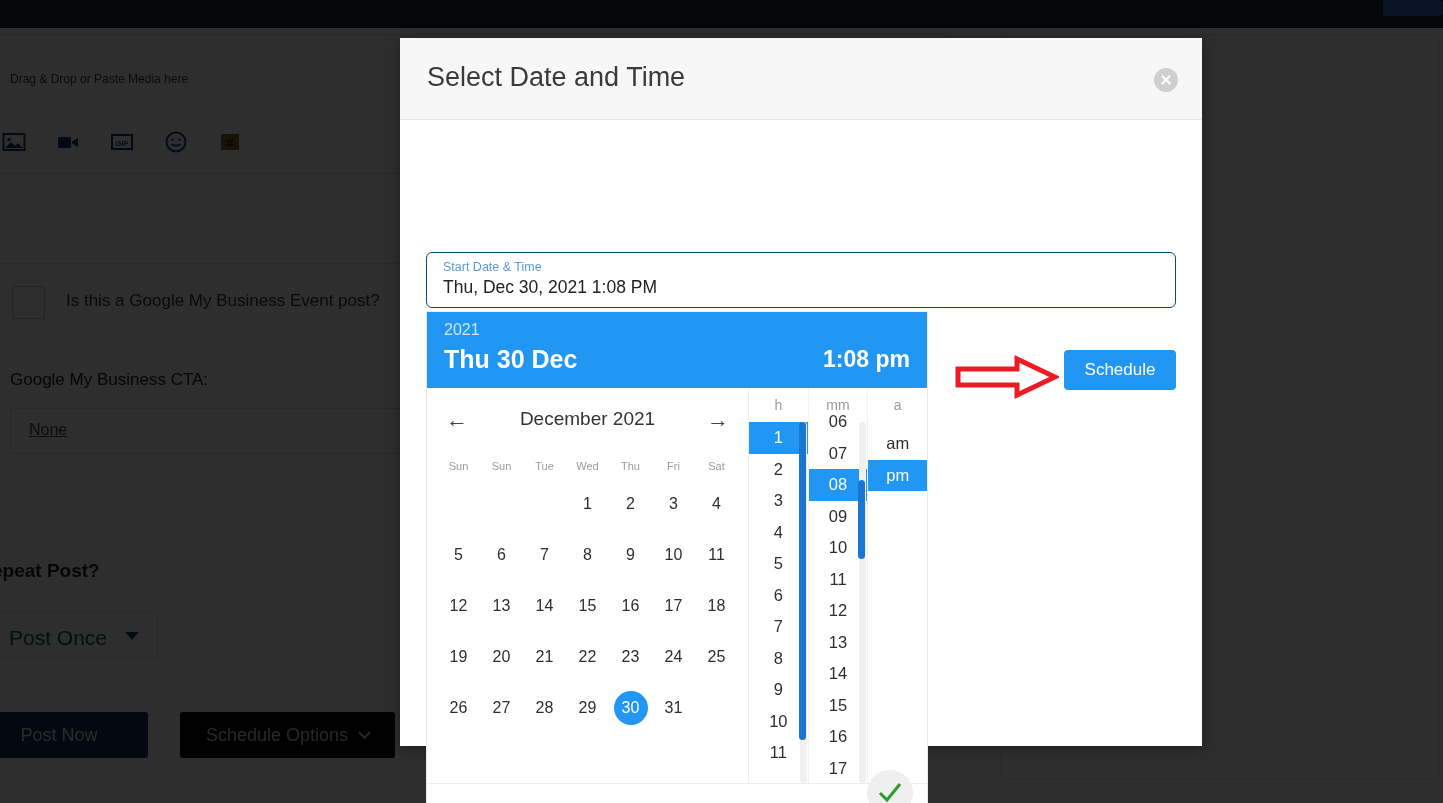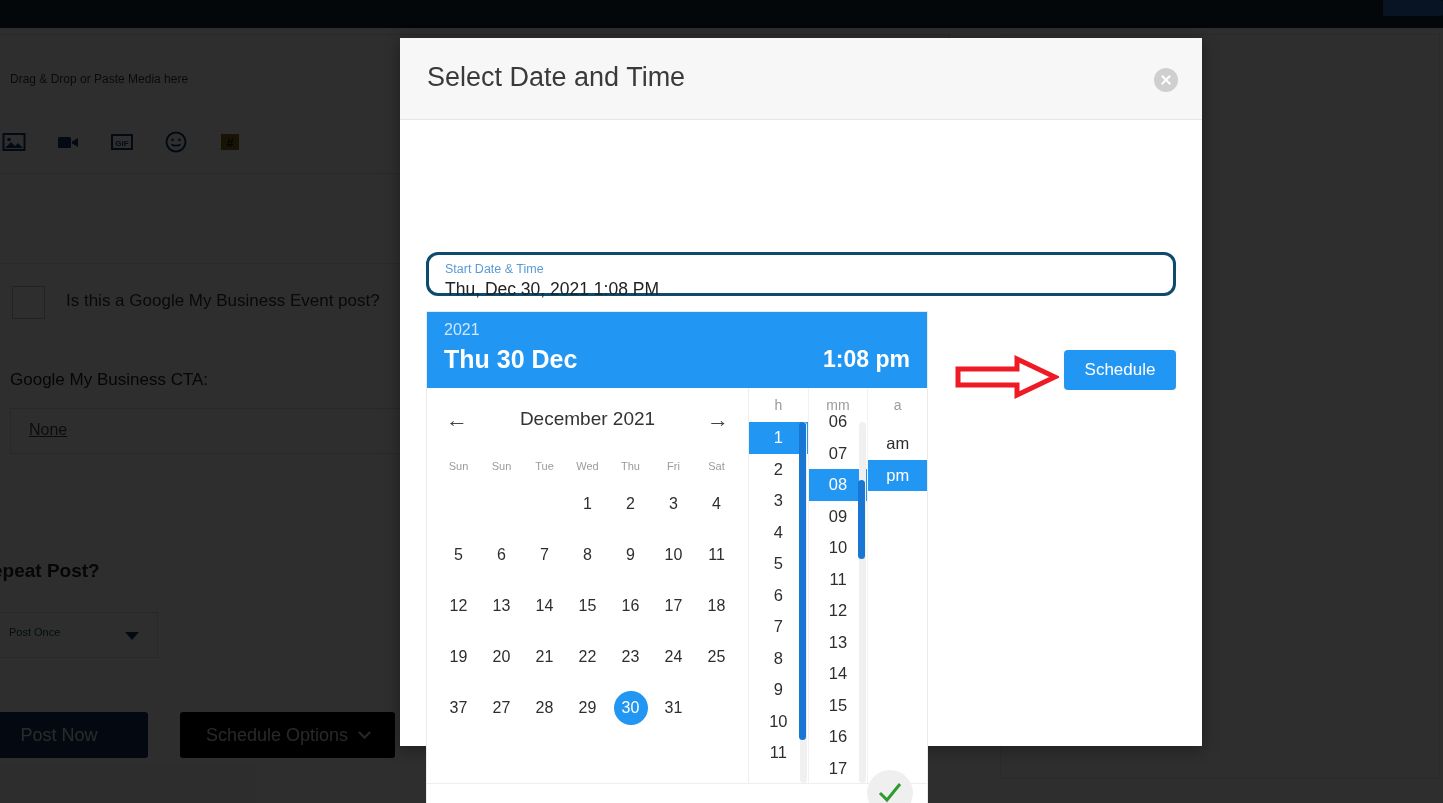--- a/index.html
+++ b/index.html
@@ -66,21 +66,21 @@
   }
   .bg-repeat-title {
     position: absolute; left: -8px; top: 560px;
     font-size: 19px; font-weight: bold; color: #222;
   }
   .bg-repeat-select {
     position: absolute; left: -10px; top: 612px; width: 168px; height: 46px;
     border: 1px solid #dadada; background: #fff;
   }
   .bg-repeat-select .v {
-    position: absolute; left: 18px; top: 13px; font-size: 11px; color: #14532d;
+    position: absolute; left: 18px; top: 13px; font-size: 21px; color: #14532d;
   }
   .bg-caret {
     position: absolute; right: 18px; top: 19px;
     width: 0; height: 0; border-left: 7px solid transparent;
     border-right: 7px solid transparent; border-top: 8px solid #1b3a6b;
   }
   .bg-postnow {
     position: absolute; left: -30px; top: 712px; width: 178px; height: 46px;
     background: #17305c; border-radius: 3px;
     color: #dfe6f0; font-size: 18px;
@@ -138,22 +138,22 @@
     content: ""; position: absolute; left: 6px; top: 11px;
     width: 12px; height: 2.4px; background: #fff;
   }
   .close-btn::before { transform: rotate(45deg); }
   .close-btn::after  { transform: rotate(-45deg); }
 
   .modal-body { position: relative; height: 626px; background: #fff; }
 
   
   .date-field {
-    position: absolute; left: 26px; top: 132px; width: 750px; height: 44px;
-    border: 3px solid #0c4a6e; border-radius: 12px; background: #fff;
+    position: absolute; left: 26px; top: 132px; width: 750px; height: 56px;
+    border: 1px solid #0c4a6e; border-radius: 6px; background: #fff;
   }
   .date-field .flabel {
     position: absolute; left: 16px; top: 7px;
     font-size: 12.5px; color: #5b9bd5;
   }
   .date-field .fvalue {
     position: absolute; left: 16px; top: 24px;
     font-size: 17.5px; color: #222;
   }
 
@@ -402,21 +402,21 @@
                 <div class="cal-day"><span class="pill">16</span></div>
                 <div class="cal-day"><span class="pill">17</span></div>
                 <div class="cal-day"><span class="pill">18</span></div>
                 <div class="cal-day"><span class="pill">19</span></div>
                 <div class="cal-day"><span class="pill">20</span></div>
                 <div class="cal-day"><span class="pill">21</span></div>
                 <div class="cal-day"><span class="pill">22</span></div>
                 <div class="cal-day"><span class="pill">23</span></div>
                 <div class="cal-day"><span class="pill">24</span></div>
                 <div class="cal-day"><span class="pill">25</span></div>
-                <div class="cal-day"><span class="pill">37</span></div>
+                <div class="cal-day"><span class="pill">26</span></div>
                 <div class="cal-day"><span class="pill">27</span></div>
                 <div class="cal-day"><span class="pill">28</span></div>
                 <div class="cal-day"><span class="pill">29</span></div>
                 <div class="cal-day sel"><span class="pill">30</span></div>
                 <div class="cal-day"><span class="pill">31</span></div>
               </div>
           </div>
 
           <div class="times" id="time-columns">
               <div class="tcol">

